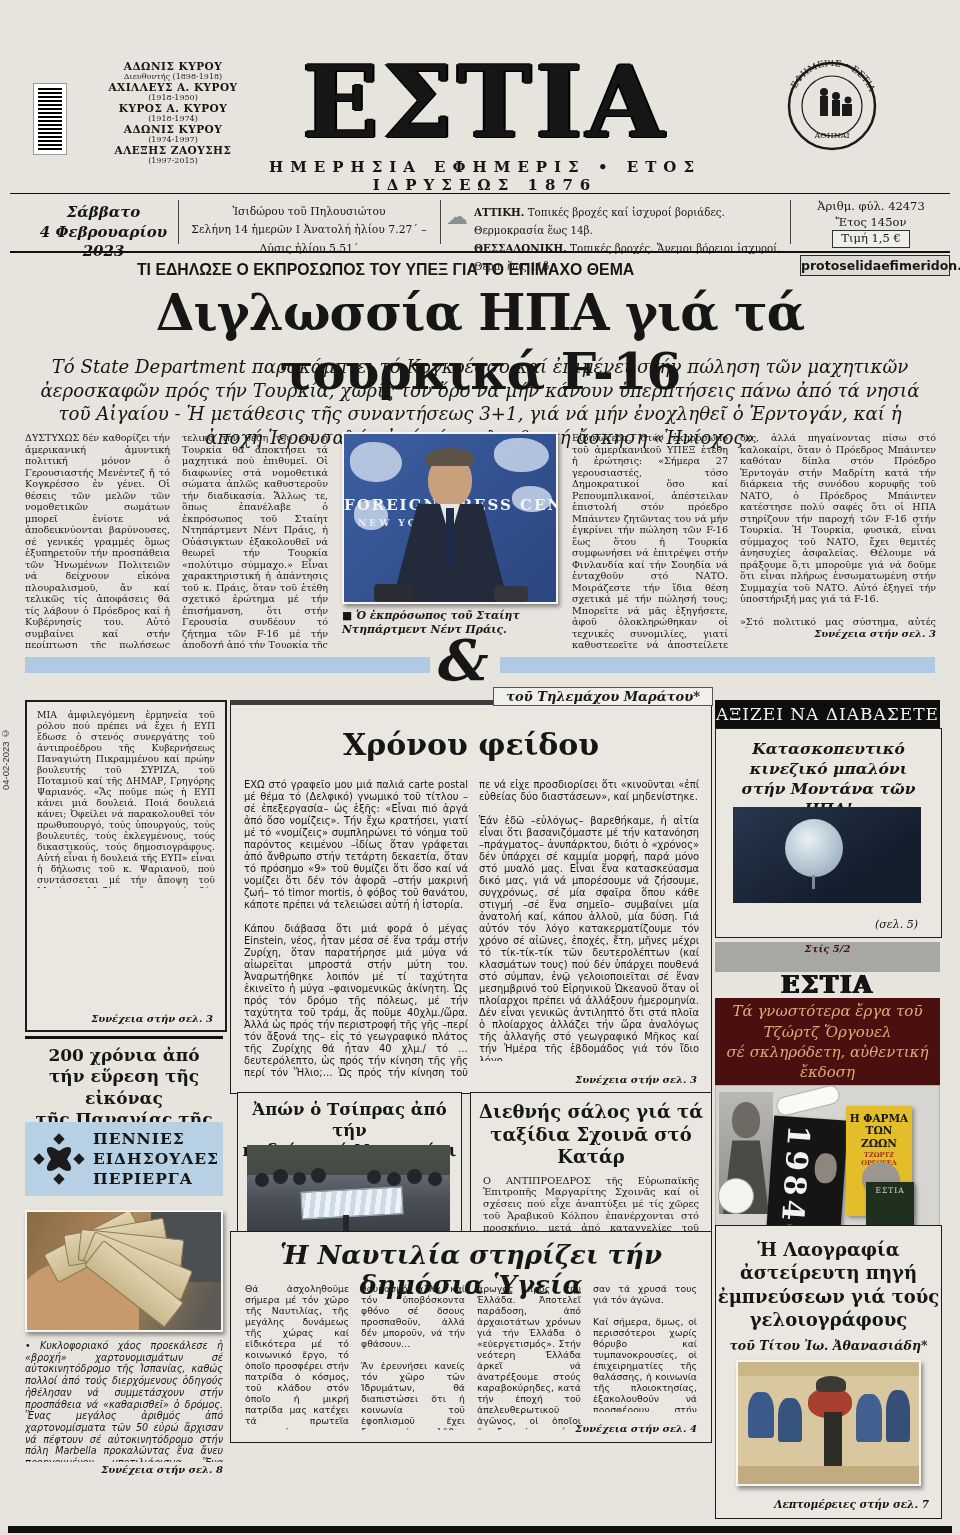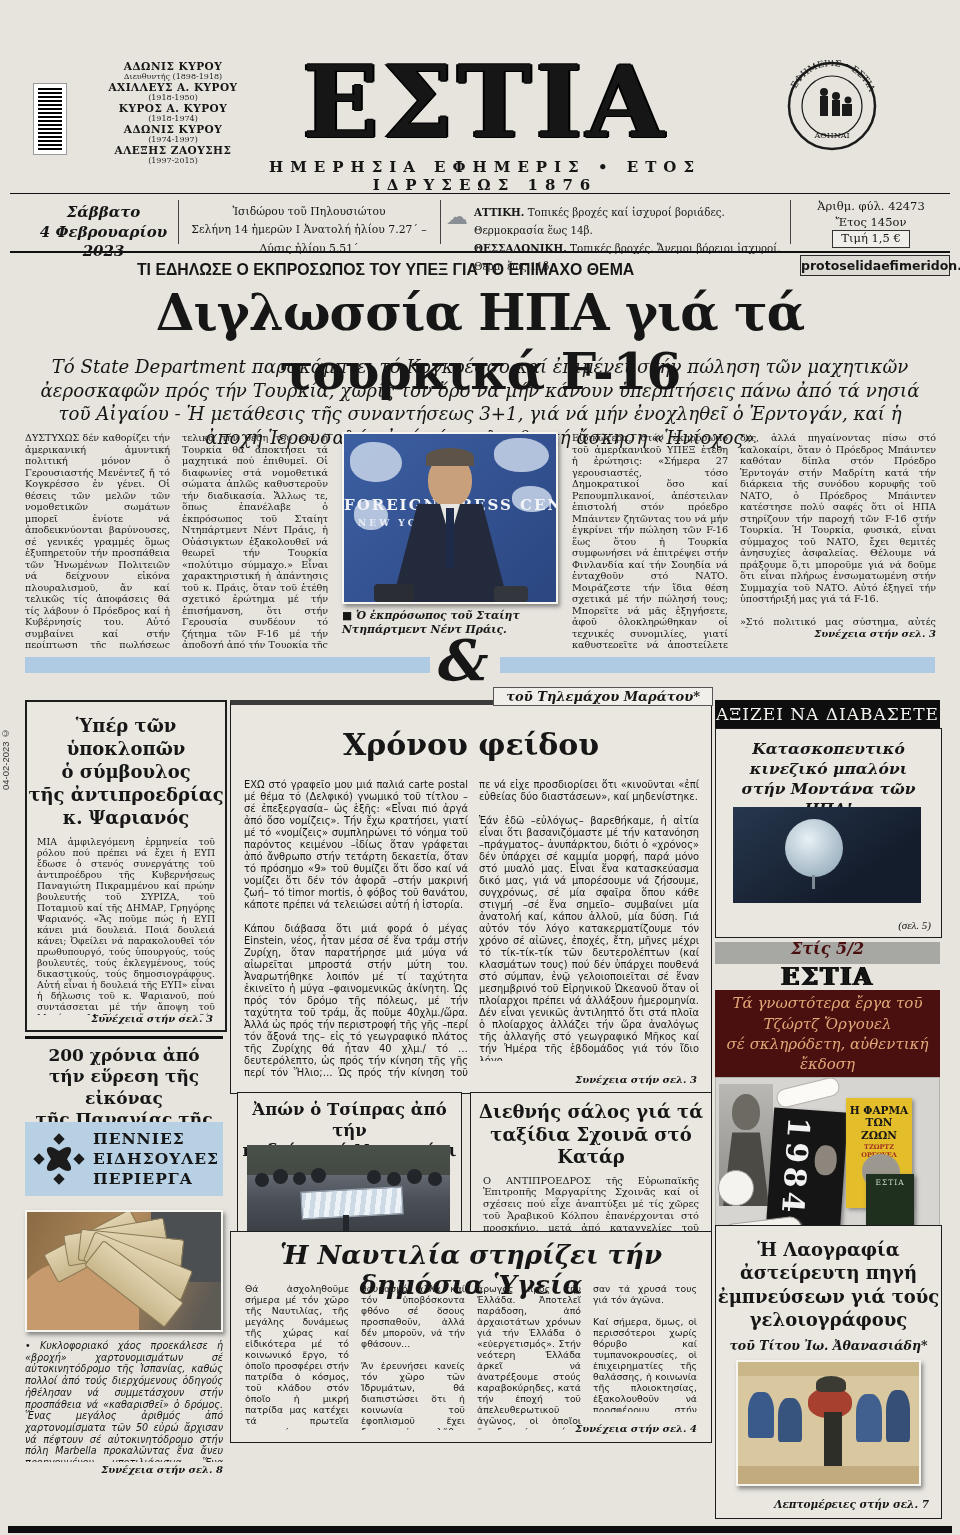--- a/index.html
+++ b/index.html
@@ -156,24 +156,20 @@
 »Στό πολιτικό μας σύστημα, αὐτές εἶναι ἀποφάσεις πού δέν ἐπαφίενται μόνο στήν ἐκτελεστική ἐξουσία. Αὐτές εἶναι οἱ μορφές</div>
     <div class="cont">Συνέχεια στήν σελ. 3</div>
   </div>
 
   <div class="abs blue" style="left:25px;top:657px;width:405px;height:16px;"></div>
   <div class="abs b i" style="left:438px;top:632px;font-size:56px;line-height:1;">&amp;</div>
   <div class="abs blue" style="left:500px;top:657px;width:435px;height:16px;"></div>
   <div class="abs" style="left:0px;top:660px;width:16px;height:130px;writing-mode:vertical-rl;transform:rotate(180deg);font-size:9.5px;color:#333;font-family:'Liberation Sans',sans-serif;">04-02-2023 ©</div>
 
   <div class="abs nbox" style="left:25px;top:700px;width:198px;height:328px;border-width:2px;">
-    <div class="c b pre" style="font-size:18px;line-height:1.28;margin-top:12px;">Ὑπέρ τῶν ὑποκλοπῶν
-ὁ σύμβουλος
-τῆς ἀντιπροεδρίας
-κ. Ψαριανός</div>
     <div class="just clip" style="margin:8px 10px 0;font-size:9.3px;line-height:1.18;height:178px;">ΜΙΑ ἀμφιλεγόμενη ἑρμηνεία τοῦ ρόλου πού πρέπει νά ἔχει ἡ ΕΥΠ ἔδωσε ὁ στενός συνεργάτης τοῦ ἀντιπροέδρου τῆς Κυβερνήσεως Παναγιώτη Πικραμμένου καί πρώην βουλευτής τοῦ ΣΥΡΙΖΑ, τοῦ Ποταμιοῦ καί τῆς ΔΗΜΑΡ, Γρηγόρης Ψαριανός. «Ἄς ποῦμε πώς ἡ ΕΥΠ κάνει μιά δουλειά. Ποιά δουλειά κάνει; Ὀφείλει νά παρακολουθεῖ τόν πρωθυπουργό, τούς ὑπουργούς, τούς βουλευτές, τούς ἐκλεγμένους, τούς δικαστικούς, τούς δημοσιογράφους. Αὐτή εἶναι ἡ δουλειά τῆς ΕΥΠ» εἶναι ἡ δήλωσις τοῦ κ. Ψαριανοῦ, πού συντάσσεται μέ τήν ἄποψη τοῦ Μεγάρου Μαξίμου, ὅτι κανείς δέν ἐξαιρεῖται ἀπό τούς κοριούς. Ἀκόμη καί ὅταν ἀντέδρασαν ὅσοι ἐκάθηντο σέ ἴδιο δημοσιογραφικό τραπέζι σέ ὅσα εἶπε, ἐκεῖνος μέ</div>
     <div class="cont abs" style="right:12px;bottom:6px;left:12px;">Συνέχεια στήν σελ. 3</div>
   </div>
 
   <div class="abs" style="left:25px;top:1036px;width:198px;">
     <div class="rule" style="height:3px;"></div>
     <div class="c b pre" style="font-size:17px;line-height:1.25;margin-top:6px;">200 χρόνια ἀπό
 τήν εὕρεση τῆς εἰκόνας
 τῆς Παναγίας τῆς Τήνου</div>
     <div class="i b" style="text-align:right;font-size:10.5px;margin-top:3px;">Λεπτομέρειες στήν σελ. 4</div>
@@ -227,25 +223,25 @@
 
   <div class="abs" style="left:715px;top:700px;width:225px;height:28px;background:#0e0e0e;color:#f3f3f0;text-align:center;font-size:17px;letter-spacing:1px;line-height:28px;">ΑΞΙΖΕΙ ΝΑ ΔΙΑΒΑΣΕΤΕ</div>
   <div class="abs nbox" style="left:715px;top:728px;width:225px;height:208px;">
     <div class="c b pre" style="font-size:15.5px;line-height:1.3;margin-top:10px;font-style:italic;">Κατασκοπευτικό
 κινεζικό μπαλόνι
 στήν Μοντάνα τῶν ΗΠΑ!</div>
     <div class="abs clip" id="balloonimg" style="left:17px;top:78px;width:188px;height:96px;">
       <div class="abs" style="left:52px;top:12px;width:58px;height:58px;border-radius:50%;background:radial-gradient(circle at 40% 35%,#e8f0f5,#9fb4c2 75%);"></div>
       <div class="abs" style="left:79px;top:68px;width:3px;height:14px;background:#7d8a94;"></div>
     </div>
-    <div class="abs i" style="right:10px;bottom:6px;font-size:11px;font-family:Liberation Serif, serif;">(σελ. 5)</div>
+    <div class="abs i" style="right:23px;bottom:6px;font-size:11px;">(σελ. 5)</div>
   </div>
 
   <div class="abs" style="left:715px;top:942px;width:225px;height:262px;">
-    <div style="background:#a7a7a3;text-align:center;font-size:16px;height:22px;line-height:14px;"><span class="b i" style="color:#4a0f0f;">Στίς 5/2</span></div>
+    <div style="background:#a7a7a3;text-align:center;font-size:10px;height:30px;line-height:14px;"><span class="b i" style="color:#4a0f0f;">Στίς 5/2</span></div>
     <div class="c b" style="font-size:24px;line-height:1.1;letter-spacing:2px;text-shadow:1px 0 #000,-1px 0 #000;">ΕΣΤΙΑ</div>
     <div class="c i pre" style="background:#4a0f0f;color:#e2a878;font-size:15px;line-height:1.35;padding:3px 0;">Τά γνωστότερα ἔργα τοῦ Τζώρτζ Ὄργουελ
 σέ σκληρόδετη, αὐθεντική ἔκδοση</div>
     <div id="promoimg" style="position:relative;height:186px;overflow:hidden;border:1px solid #b5b3ad;">
       <div class="abs" style="left:3px;top:6px;width:54px;height:122px;background:linear-gradient(#bab8b4,#8d8b87);">
         <div class="abs" style="left:13px;top:10px;width:28px;height:36px;background:#6d6a64;border-radius:50% 50% 45% 45%;"></div>
         <div class="abs" style="left:4px;top:48px;width:46px;height:74px;background:#4b4a45;clip-path:polygon(20% 0,80% 0,100% 100%,0 100%);"></div>
       </div>
       <div class="abs" style="left:60px;top:5px;width:62px;height:17px;background:#fbfaf6;border:1px solid #b5b2aa;border-radius:9px;transform:rotate(-14deg);"></div>
       <div class="abs" style="left:54px;top:32px;width:74px;height:120px;background:#151515;transform:rotate(4deg);box-shadow:2px 2px 4px #777;">

